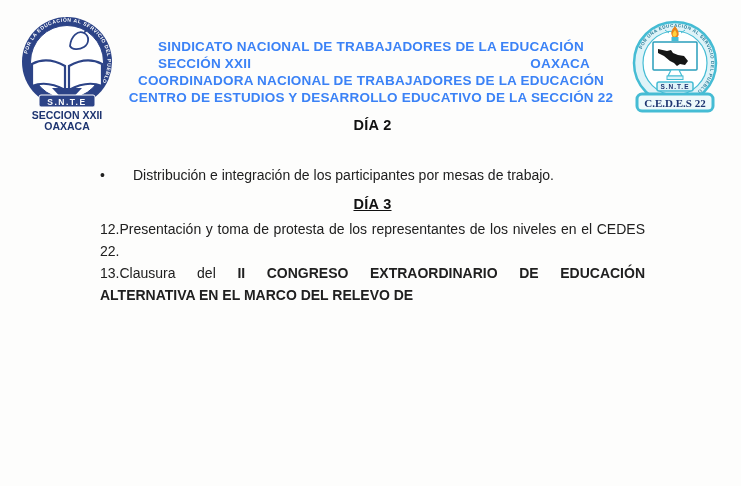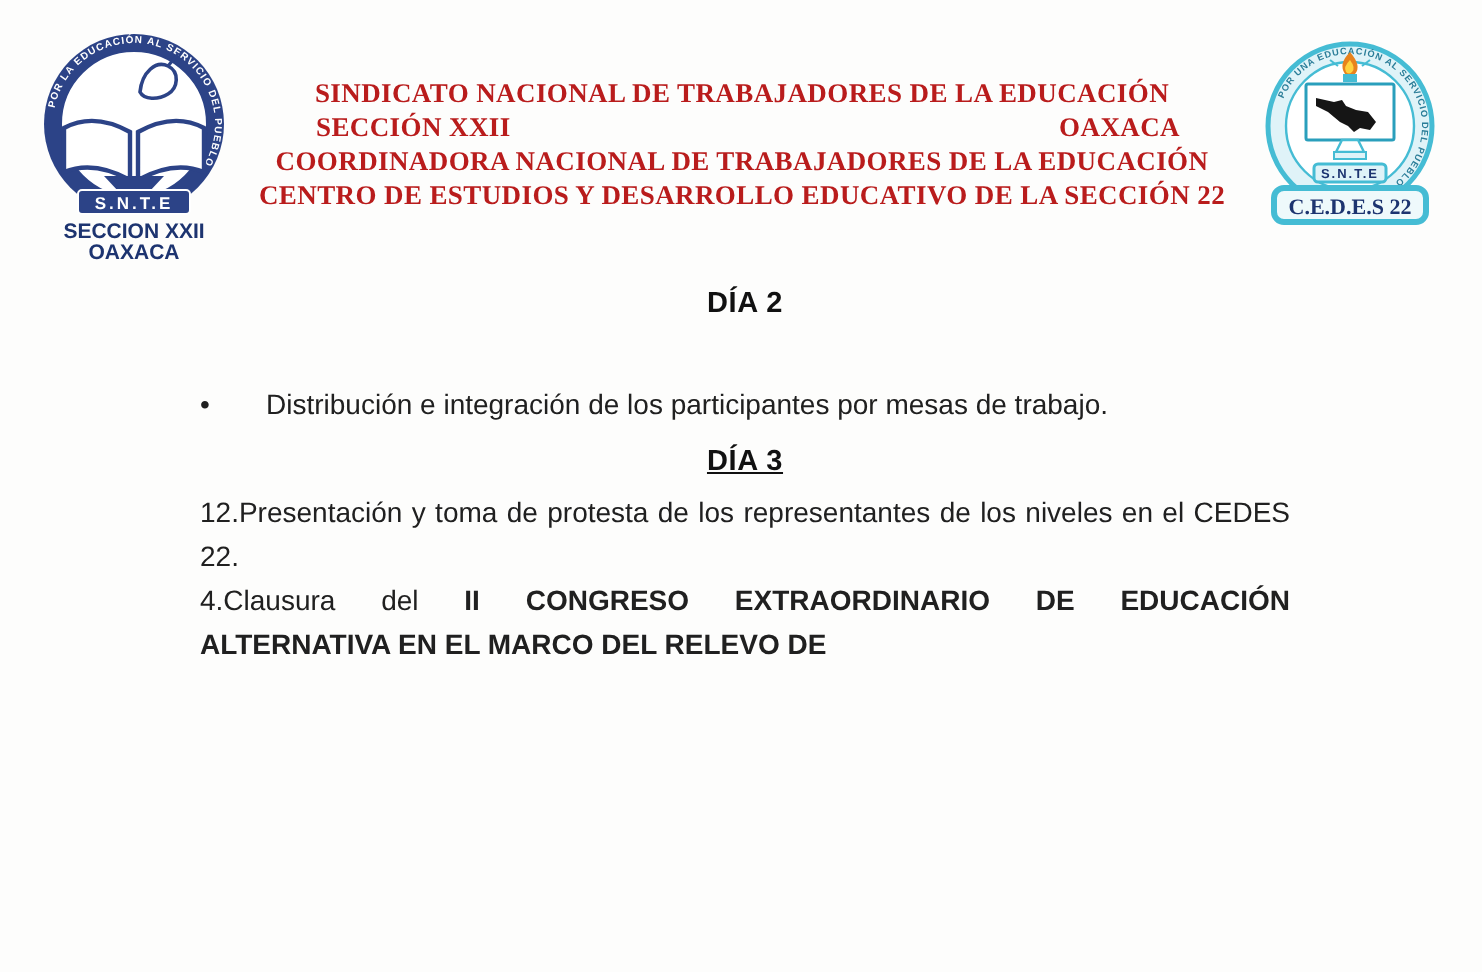--- a/index.html
+++ b/index.html
@@ -12,26 +12,26 @@
   .page{position:absolute;inset:0;}
 
   
   .logo-left{position:absolute;left:14px;top:12px;width:106px;height:118px;}
   .logo-right{position:absolute;left:619px;top:18px;width:112px;height:106px;}
   .logo-left svg,.logo-right svg{display:block;width:100%;height:100%;}
 
   .letterhead{
     position:absolute;left:128px;top:38px;width:486px;
     font-weight:bold;font-size:13.5px;line-height:17px;
-    letter-spacing:.2px;color:#b91c1c;text-align:center;font-family:Liberation Serif, serif;
+    letter-spacing:.2px;color:#3b82f6;text-align:center;
   }
   .h-split{display:flex;justify-content:space-between;padding:0 24px 0 30px;}
 
   
-  .content{position:absolute;left:100px;top:141px;width:545px;font-size:14px;line-height:22px;color:#202020;}
+  .content{position:absolute;left:100px;top:114px;width:545px;font-size:14px;line-height:22px;color:#202020;}
   .day{font-size:14.5px;font-weight:bold;text-align:center;color:#111;
        margin:0 0 28px 0;line-height:22px;letter-spacing:.3px;}
   .day.d3{margin-bottom:3px;text-decoration:underline;}
   p{margin:0;}
   .p10{margin-bottom:9px;}
   .pb1{margin-bottom:7px;}
   .pb2{margin-bottom:14px;text-align:justify;}
   .p11{margin-bottom:10px;text-align:justify;}
   .p12{margin-bottom:0;text-align:justify;}
   .p13{text-align:justify;text-align-last:justify;}
@@ -115,18 +115,18 @@
 
 
     <p class="pb1"><span class="bullet-dot">•</span><span>Distribución e integración de los participantes por mesas de trabajo.</span></p>
 
 
     <h2 class="day d3">DÍA 3</h2>
 
 
     <p class="p12">12.Presentación y toma de protesta de los representantes de los niveles en el CEDES 22.</p>
 
-    <p class="p13"><span>4.Clausura del </span><span class="bold">II CONGRESO EXTRAORDINARIO DE EDUCACIÓN</span></p>
+    <p class="p13"><span>13.Clausura del </span><span class="bold">II CONGRESO EXTRAORDINARIO DE EDUCACIÓN</span></p>
 
     <p class="p13b">ALTERNATIVA EN EL MARCO DEL RELEVO DE</p>
 
   </div>
 </div>
 
 </body></html>

